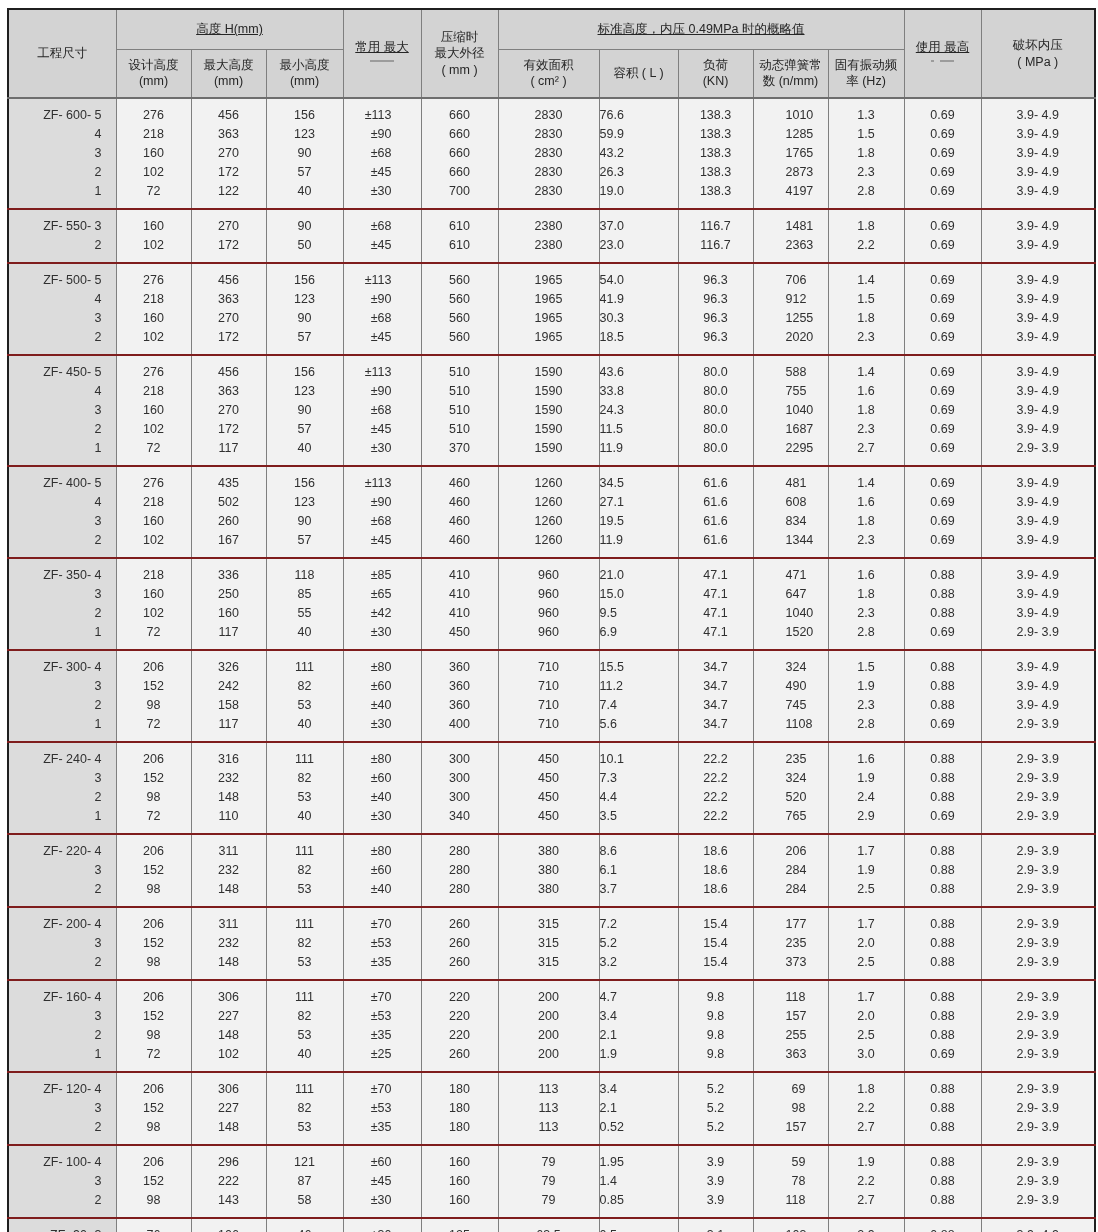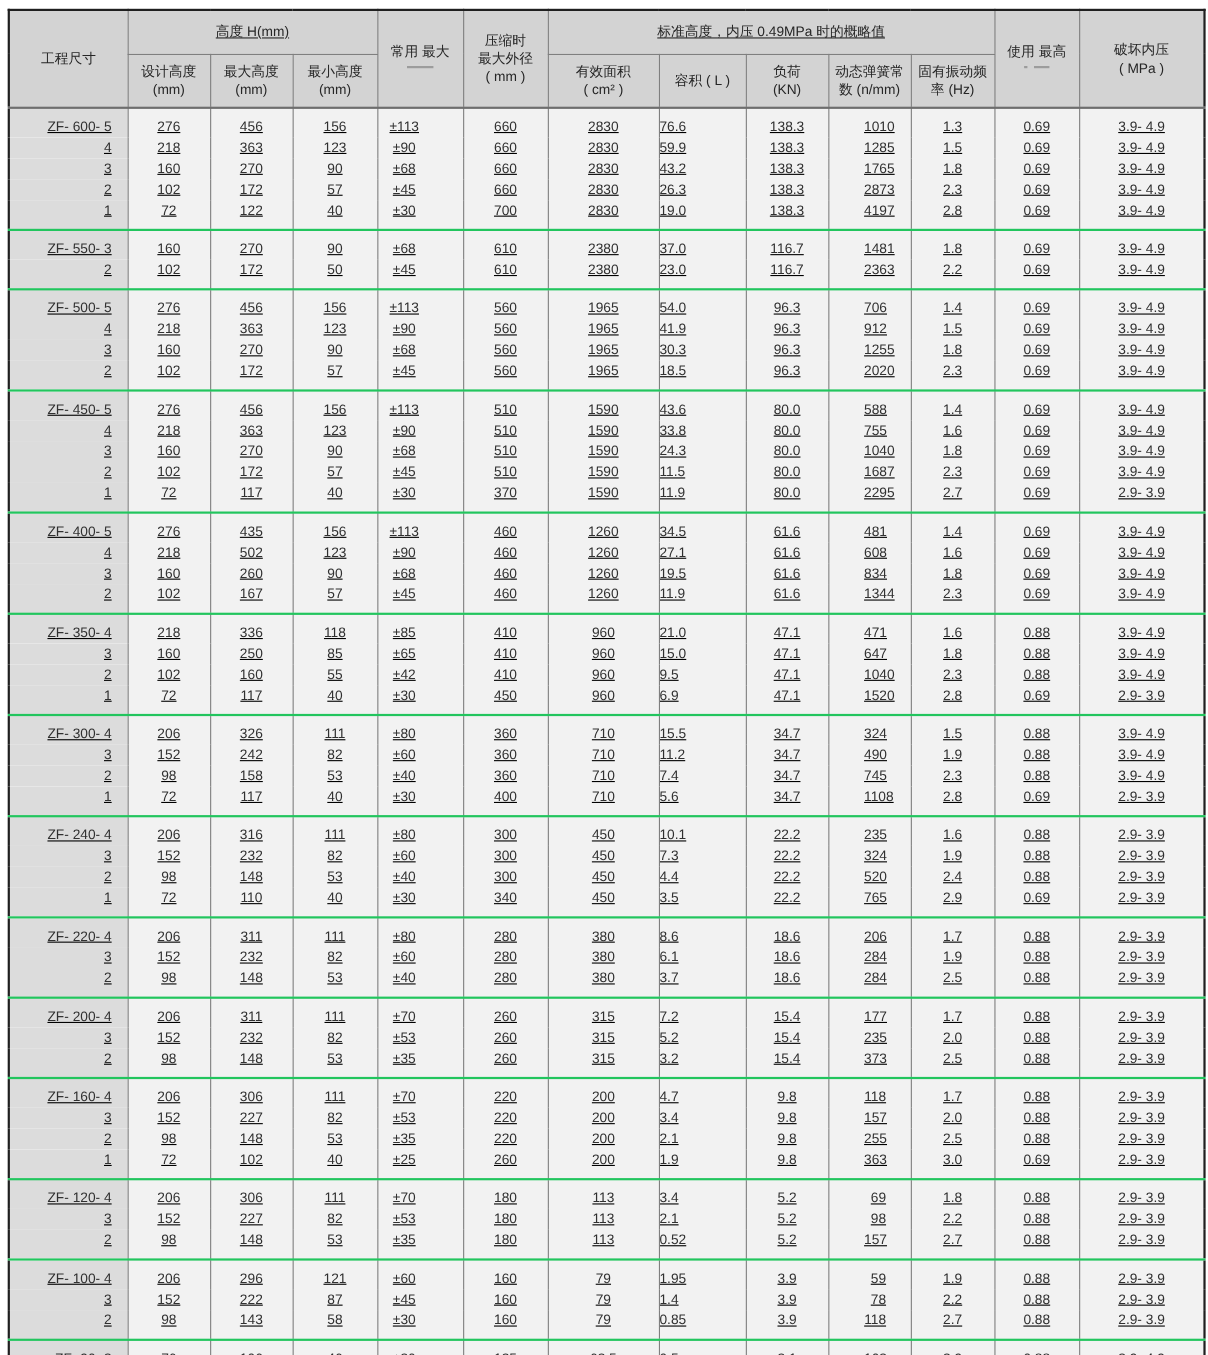--- a/index.html
+++ b/index.html
@@ -28,44 +28,44 @@
     font-size: 12.5px;
     color: #262626;
     white-space: pre-line;
     line-height: 1.3;
     vertical-align: middle;
     text-align: center;
     border-left: 1px solid #7f7f7f;
     padding: 0;
   }
   th.group-head { border-bottom: 1px solid #7f7f7f; text-decoration: underline; }
-  th.top-text { vertical-align: top; padding-top: 13px; }
+  th.top-text { vertical-align: top; padding-top: 13px; text-decoration: underline; }
 
-  tbody { border-top: 2px solid #22c55e; text-decoration: underline; }
+  tbody { border-top: 2px solid #7f1d1d; }
   td {
     font-size: 12.5px;
     color: #303030;
     border-left: 1px solid #7f7f7f;
     height: 19px;
     line-height: 19px;
     padding: 0;
     text-align: center;
     background: #f2f2f2;
     overflow: hidden;
   }
   tbody tr:first-child td { padding-top: 7px; }
   tbody tr:last-child td { padding-bottom: 7px; }
 
   td:first-child {
     background: #dcdcdc;
     text-align: right;
     padding-right: 14px;
     border-left: none;
   }
-  td:nth-child(5)  { padding-right: 29px; }
+  td:nth-child(5)  { text-align: right; padding-right: 29px; }
   td:nth-child(8)  { text-align: left; padding-right: 26px; }
   td:nth-child(10) { text-align: right; padding-right: 22px; padding-left: 32px; }
 
   
   .clip-bar {
     display: block;
     width: 24px; height: 2px;
     background: #9c9c9c;
     margin: 4px auto 0;
   }

